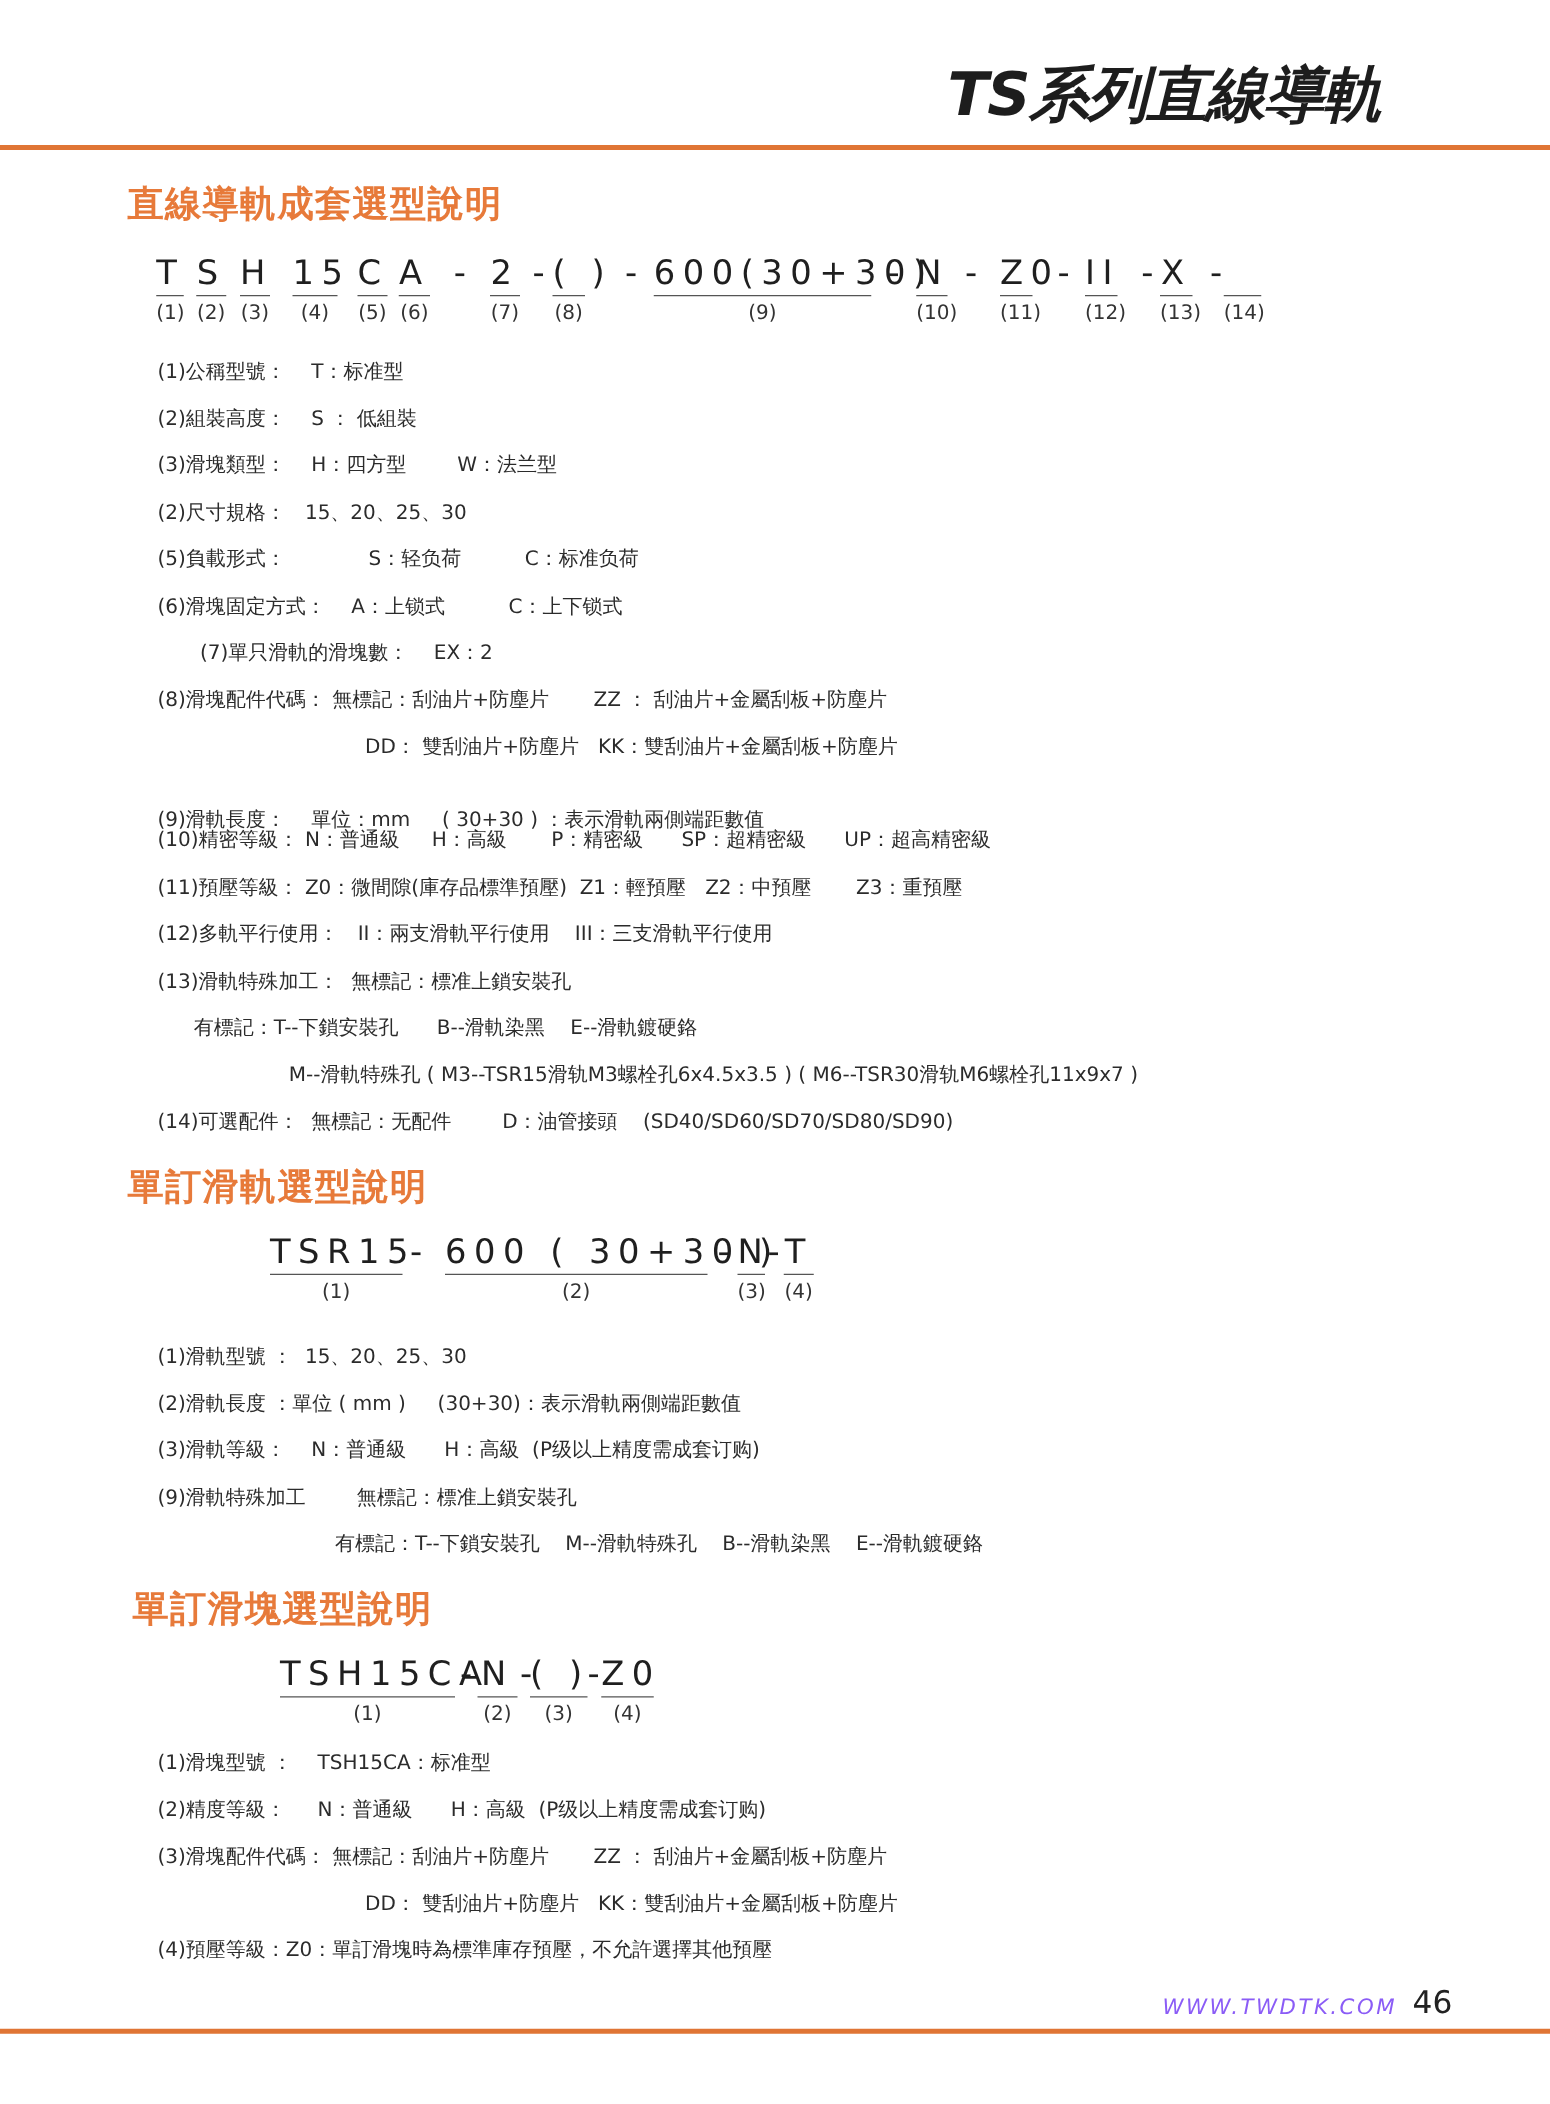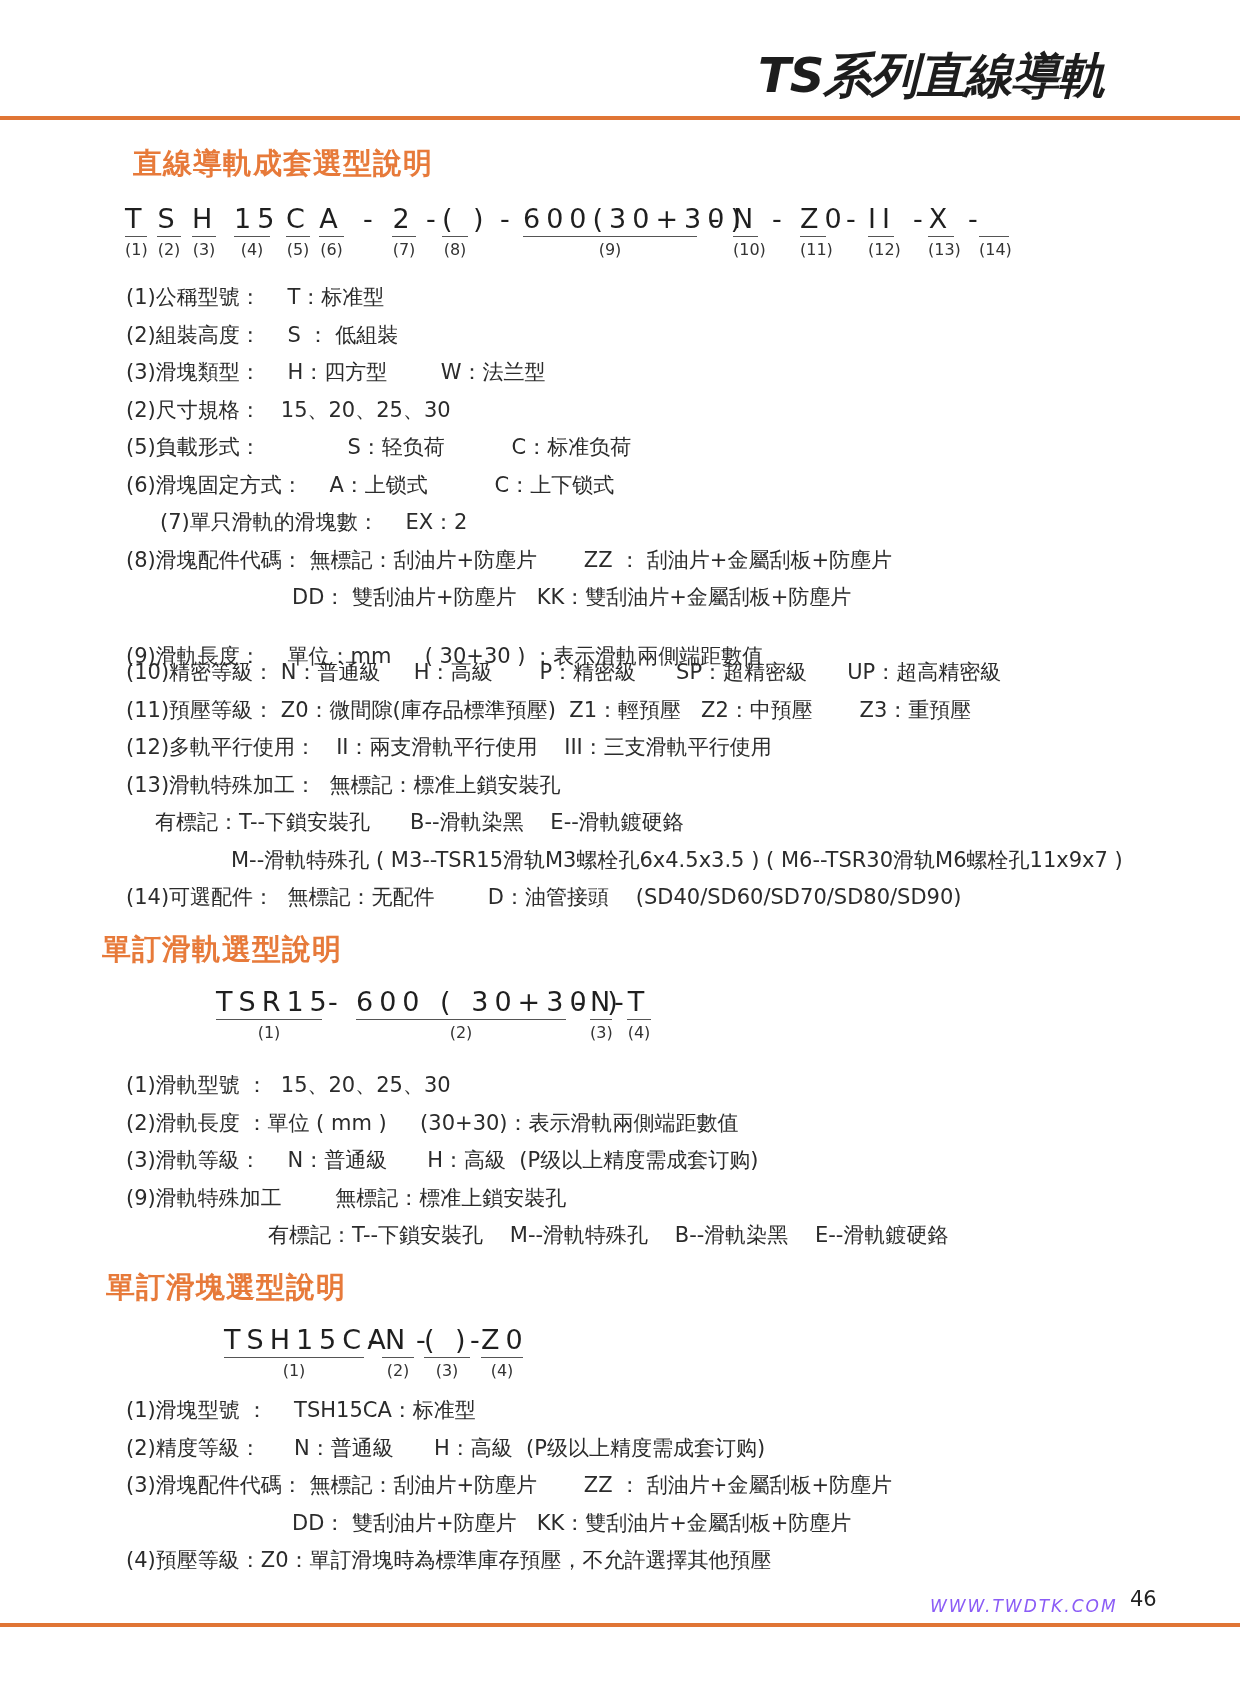--- a/index.html
+++ b/index.html
@@ -10,32 +10,32 @@
                color:#1d1d1d; letter-spacing:-1px; white-space:nowrap; }
   .rule { left:0; width:1240px; height:4px; background:#e07535; }
   .rule.top { top:116px; }
   .rule.bottom { top:1623px; }
   .sec-title { font-size:29px; font-weight:bold; color:#e77a3a; white-space:nowrap; letter-spacing:1px; }
   .code-seg { position:absolute; text-align:center; white-space:pre; }
   .code-seg .c { display:block; font-size:27px; color:#1f1f1f; letter-spacing:6px; line-height:34px; height:34px; }
   .code-seg .u { display:block; border-top:1px solid #555; }
   .code-seg .n { display:block; font-size:16px; color:#333; line-height:26px; }
   .code-dash { position:absolute; font-size:27px; color:#1f1f1f; line-height:34px; }
-  .line { position:absolute; font-size:21px; color:#2b2b2b; white-space:pre; line-height:20px; }
+  .line { position:absolute; font-size:16px; color:#2b2b2b; white-space:pre; line-height:20px; }
   .footer-url { left:930px; top:1596px; font-size:17px; font-style:italic; color:#8b5cf6;
                 letter-spacing:2px; white-space:nowrap; }
-  .footer-page { left:1130px; top:1587px; font-size:21px; color:#222; white-space:nowrap; }
+  .footer-page { left:1130px; top:1587px; font-size:25px; color:#222; white-space:nowrap; }
 </style>
 </head>
 <body>
 
 <div class="abs hdr-title">TS系列直線導軌</div>
 <div class="abs rule top"></div>
 
-<div class="abs sec-title" style="left:102px;top:144px;margin-left:31px;">直線導軌成套選型說明</div>
+<div class="abs sec-title" style="left:102px;top:144px;">直線導軌成套選型說明</div>
 
 <div>
   <div class="code-seg" style="left:125px;top:202px;width:22px;"><span class="c">T</span><span class="u"></span><span class="n">(1)</span></div>
   <div class="code-seg" style="left:157px;top:202px;width:24px;"><span class="c">S</span><span class="u"></span><span class="n">(2)</span></div>
   <div class="code-seg" style="left:192px;top:202px;width:24px;"><span class="c">H</span><span class="u"></span><span class="n">(3)</span></div>
   <div class="code-seg" style="left:234px;top:202px;width:36px;"><span class="c">15</span><span class="u"></span><span class="n">(4)</span></div>
   <div class="code-seg" style="left:286px;top:202px;width:24px;"><span class="c">C</span><span class="u"></span><span class="n">(5)</span></div>
   <div class="code-seg" style="left:319px;top:202px;width:25px;"><span class="c">A</span><span class="u"></span><span class="n">(6)</span></div>
   <div class="code-dash" style="left:363px;top:202px;">-</div>
   <div class="code-seg" style="left:392px;top:202px;width:24px;"><span class="c">2</span><span class="u"></span><span class="n">(7)</span></div>

